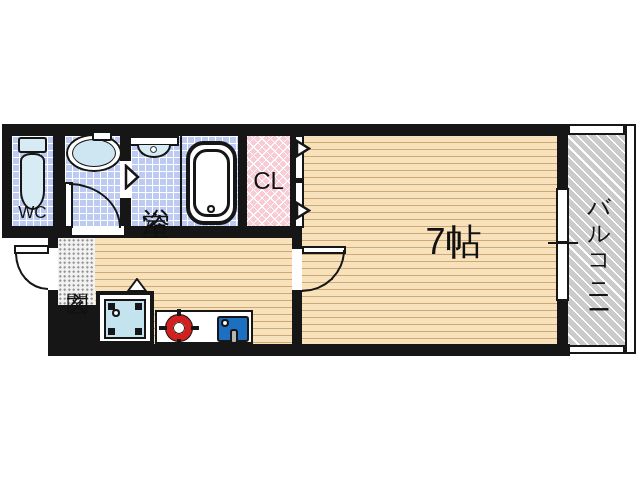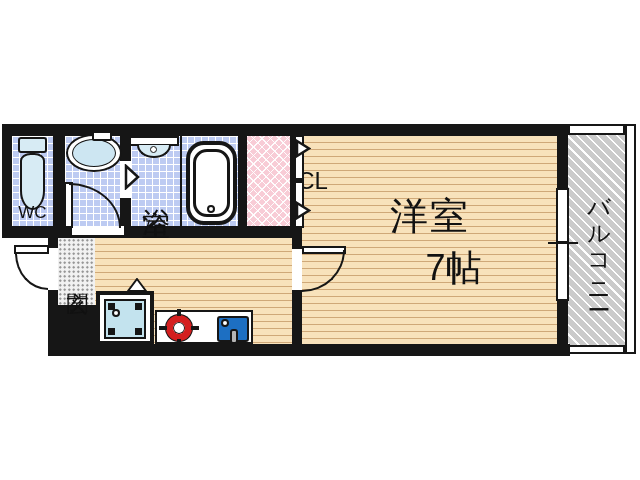--- a/index.html
+++ b/index.html
@@ -82,21 +82,21 @@
   <div style="left:150px;top:146px;width:7px;height:7px;background:#fff;border:1.5px solid #161616;border-radius:50%;"></div>
   <div class="blk" style="left:180px;top:136px;width:2px;height:90px;"></div>
   <div style="left:186px;top:141px;width:51px;height:84px;background:#fff;border:4px solid #161616;border-radius:18px;"></div>
   <div style="left:193px;top:149px;width:37px;height:68px;background:#fff;border:3px solid #161616;border-radius:14px;"></div>
   <div style="left:207px;top:205px;width:8px;height:8px;background:#fff;border:2px solid #161616;border-radius:50%;"></div>
   <svg style="left:124px;top:164px;" width="16" height="26" viewBox="0 0 16 26">
       <polygon points="2,2 14,13 2,24" fill="#ffffff" stroke="#161616" stroke-width="2.5"></polygon>
     </svg>
   <div class="lbl vtext" style="left:140px;top:150px;width:31px;height:76px;font-size:28px;">浴室</div>
 
-  <div class="lbl" style="left:247px;top:167px;width:43px;height:28px;font-size:24px;margin-left:44px;">CL</div>
+  <div class="lbl" style="left:247px;top:167px;width:43px;height:28px;font-size:24px;">CL</div>
   <div class="wh" style="left:294px;top:135px;width:10px;height:93px;"></div>
   <div class="blk" style="left:294px;top:178px;width:10px;height:5px;"></div>
   <svg style="left:295px;top:139px;" width="16" height="19" viewBox="0 0 16 19">
       <polygon points="2,2 14,9.5 2,17" fill="#ffffff" stroke="#161616" stroke-width="2.5"></polygon>
     </svg>
   <svg style="left:295px;top:201px;" width="16" height="19" viewBox="0 0 16 19">
       <polygon points="2,2 14,9.5 2,17" fill="#ffffff" stroke="#161616" stroke-width="2.5"></polygon>
     </svg>
 
   <div class="wh" style="left:14px;top:245px;width:35px;height:9px;"></div>
@@ -123,18 +123,17 @@
   <div style="left:166px;top:315px;width:26px;height:26px;background:#fff;border:7px solid var(--burner_red);border-radius:50%;box-shadow:0 0 0 1px #161616, inset 0 0 0 1px #161616;"></div>
   <div class="blk" style="left:177px;top:309px;width:4px;height:7px;"></div>
   <div class="blk" style="left:177px;top:339px;width:4px;height:6px;"></div>
   <div class="blk" style="left:159px;top:326px;width:8px;height:4px;"></div>
   <div class="blk" style="left:191px;top:326px;width:8px;height:4px;"></div>
   <div style="left:217px;top:316px;width:32px;height:26px;background:var(--sink_blue);border:2px solid #161616;border-radius:3px;"></div>
   <div style="left:221px;top:319px;width:8px;height:8px;background:#fff;border:2px solid #161616;border-radius:50%;"></div>
   <div style="left:230px;top:329px;width:8px;height:15px;background:var(--faucet_gray);border:2px solid #161616;border-radius:3px;"></div>
 
   <div style="left:330px;top:192px;width:200px;height:100px;display:flex;flex-direction:column;align-items:center;justify-content:center;gap:2px;">
-    <div style="position:static;font-size:38px;letter-spacing:2px;">洋室</div>
     <div style="position:static;font-size:36px;margin-left:47px;">7帖</div>
   </div>
   <div class="lbl vtext" style="left:584px;top:176px;width:32px;height:130px;font-size:23px;letter-spacing:3px;">バルコニー</div>
 
 </div>
 
 </body></html>

